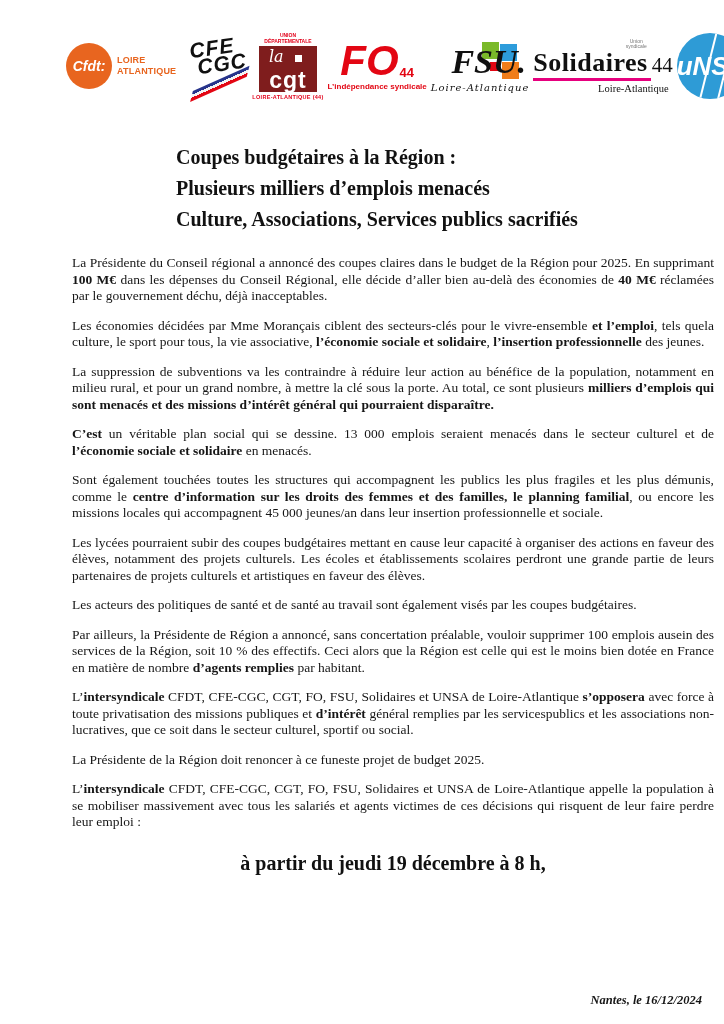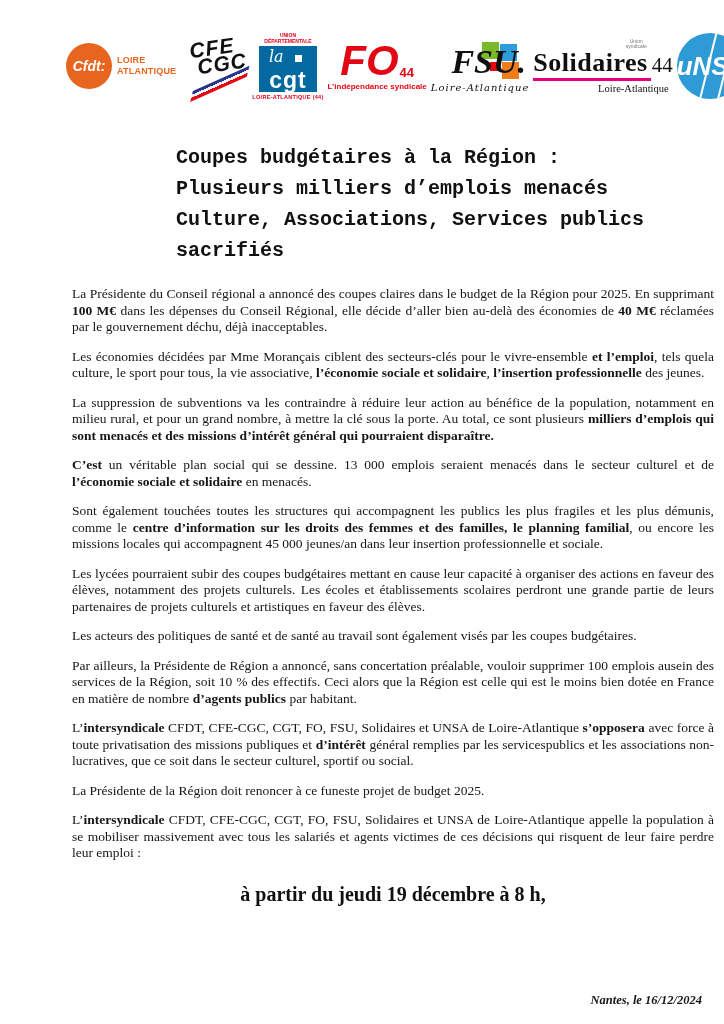--- a/index.html
+++ b/index.html
@@ -31,21 +31,21 @@
   }
   .cfecgc-cgc{margin-left:16px;}
   .cfecgc-stripes{
     width:62px;height:9px;margin-top:7px;margin-left:6px;
     transform:rotate(-16deg) skewX(-38deg);
     background:linear-gradient(to bottom,#27348b 0 34%,#f2f2f2 34% 63%,#e30613 63% 100%);
   }
   
   .cgt-top{color:#e2001a;font-size:5px;line-height:6px;text-align:center;font-weight:bold;text-transform:uppercase;}
   .cgt-box{
-    position:relative;width:58px;height:46px;background:#0369a1;margin-top:2px;
+    position:relative;width:58px;height:46px;background:#7f1d1d;margin-top:2px;
     display:flex;align-items:flex-end;justify-content:center;
   }
   .cgt-la{
     position:absolute;top:1px;left:10px;color:#fff;
     font-family:"DejaVu Serif", serif;font-style:italic;font-size:16px;
   }
   .cgt-la::after{content:"";position:absolute;right:-18px;top:8px;width:7px;height:7px;background:#fff;}
   .cgt-acronym{color:#fff;font-weight:bold;font-size:23px;line-height:24px;letter-spacing:1px;}
   .cgt-bottom{color:#e2001a;font-size:5.5px;font-weight:bold;margin-top:2px;letter-spacing:.3px;}
   
@@ -85,21 +85,21 @@
     content:"";position:absolute;background:#ffffff;width:2px;height:80px;top:-6px;
   }
   .unsa-circle::before{left:30px;transform:rotate(14deg);}
   .unsa-circle::after{left:48px;transform:rotate(14deg);}
   .unsa-letters{position:relative;z-index:1;color:#fff;font-weight:bold;font-size:26px;font-style:italic;letter-spacing:0;}
   .unsa-a{position:relative;z-index:1;color:#d43a3a;font-family:"DejaVu Serif", serif;font-style:italic;font-size:24px;margin-left:-2px;}
   
   .title-block{margin:30px 40px 0 146px;}
   .title-line{
     font-weight:bold;font-size:20px;line-height:31px;color:#111;
-    font-family:Liberation Mono, monospace;
+    font-family:Liberation Serif, serif;
   }
   
   .body-block{margin:20px 40px 0 42px;}
   .para{
     margin:0 0 13px 0;font-size:13.5px;line-height:16.5px;
     text-align:justify;color:#161616;
   }
   .para .b{font-weight:bold;}
   
   .cta-block{margin-top:17px;text-align:center;}
@@ -193,21 +193,21 @@
   </div>
 
   <div class="body-block">
     <p class="para"><span>La Présidente du Conseil régional a annoncé des coupes claires dans le budget de la Région pour 2025. En supprimant </span><span class="b">100 M€</span><span> dans les dépenses du Conseil Régional, elle décide d’aller bien au-delà des économies de </span><span class="b">40 M€</span><span> réclamées par le gouvernement déchu, déjà inacceptables.</span></p>
     <p class="para"><span>Les économies décidées par Mme Morançais ciblent des secteurs-clés pour le vivre-ensemble </span><span class="b">et l’emploi</span><span>, tels quela culture, le sport pour tous, la vie associative, </span><span class="b">l’économie sociale et solidaire</span><span>, </span><span class="b">l’insertion professionnelle</span><span> des jeunes.</span></p>
     <p class="para"><span>La suppression de subventions va les contraindre à réduire leur action au bénéfice de la population, notamment en milieu rural, et pour un grand nombre, à mettre la clé sous la porte. Au total, ce sont plusieurs </span><span class="b">milliers d’emplois qui sont menacés et des missions d’intérêt général qui pourraient disparaître.</span></p>
     <p class="para"><span class="b">C’est</span><span> un véritable plan social qui se dessine. 13 000 emplois seraient menacés dans le secteur culturel et de </span><span class="b">l’économie sociale et solidaire</span><span> en menacés.</span></p>
     <p class="para"><span>Sont également touchées toutes les structures qui accompagnent les publics les plus fragiles et les plus démunis, comme le </span><span class="b">centre d’information sur les droits des femmes et des familles, le planning familial</span><span>, ou encore les missions locales qui accompagnent 45 000 jeunes/an dans leur insertion professionnelle et sociale.</span></p>
     <p class="para"><span>Les lycées pourraient subir des coupes budgétaires mettant en cause leur capacité à organiser des actions en faveur des élèves, notamment des projets culturels. Les écoles et établissements scolaires perdront une grande partie de leurs partenaires de projets culturels et artistiques en faveur des élèves.</span></p>
     <p class="para"><span>Les acteurs des politiques de santé et de santé au travail sont également visés par les coupes budgétaires.</span></p>
-    <p class="para"><span>Par ailleurs, la Présidente de Région a annoncé, sans concertation préalable, vouloir supprimer 100 emplois ausein des services de la Région, soit 10 % des effectifs. Ceci alors que la Région est celle qui est le moins bien dotée en France en matière de nombre </span><span class="b">d’agents publics</span><span> par habitant.</span></p>
+    <p class="para"><span>Par ailleurs, la Présidente de Région a annoncé, sans concertation préalable, vouloir supprimer 100 emplois ausein des services de la Région, soit 10 % des effectifs. Ceci alors que la Région est celle qui est le moins bien dotée en France en matière de nombre </span><span class="b">d’agents remplies</span><span> par habitant.</span></p>
     <p class="para"><span>L’</span><span class="b">intersyndicale</span><span> CFDT, CFE-CGC, CGT, FO, FSU, Solidaires et UNSA de Loire-Atlantique </span><span class="b">s’opposera</span><span> avec force à toute privatisation des missions publiques et </span><span class="b">d’intérêt</span><span> général remplies par les servicespublics et les associations non-lucratives, que ce soit dans le secteur culturel, sportif ou social.</span></p>
     <p class="para"><span>La Présidente de la Région doit renoncer à ce funeste projet de budget 2025.</span></p>
     <p class="para"><span>L’</span><span class="b">intersyndicale</span><span> CFDT, CFE-CGC, CGT, FO, FSU, Solidaires et UNSA de Loire-Atlantique appelle la population à se mobiliser massivement avec tous les salariés et agents victimes de ces décisions qui risquent de leur faire perdre leur emploi :</span></p>
 
     <div class="cta-block">
       <div class="cta-line">à partir du jeudi 19 décembre à 8 h,</div>
     </div>
   </div>
 
   <div class="dateline">Nantes, le 16/12/2024</div>

